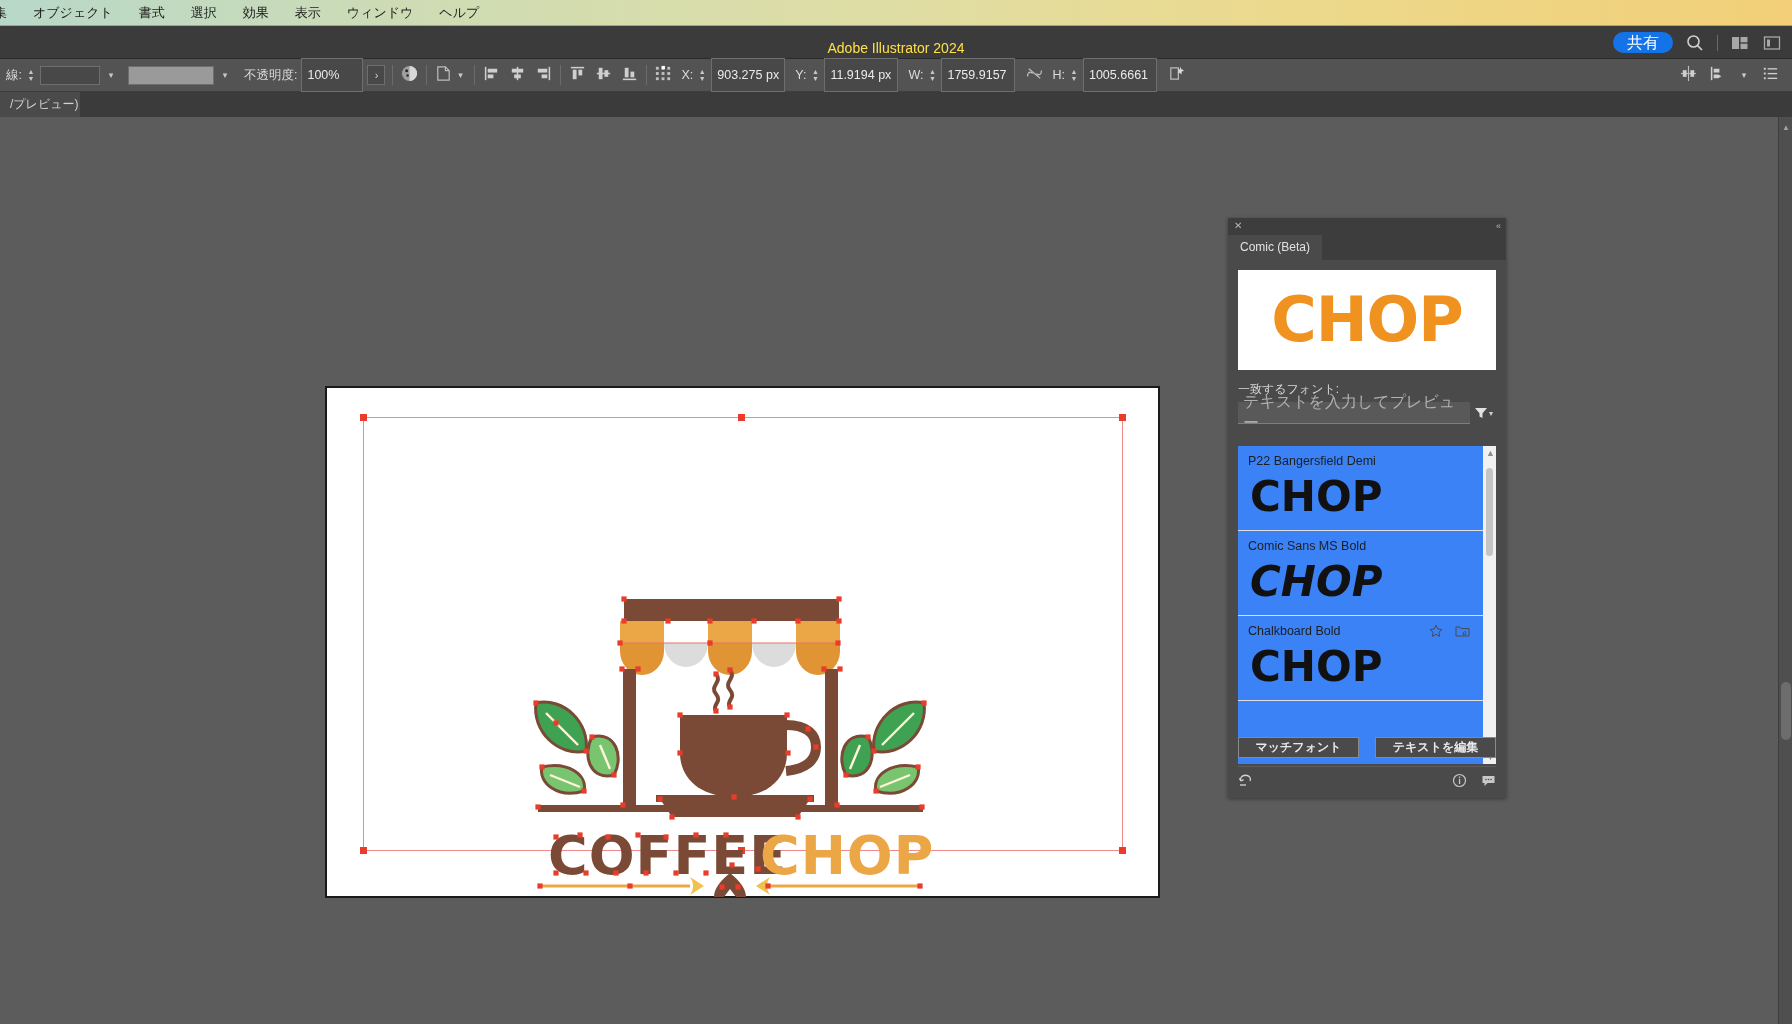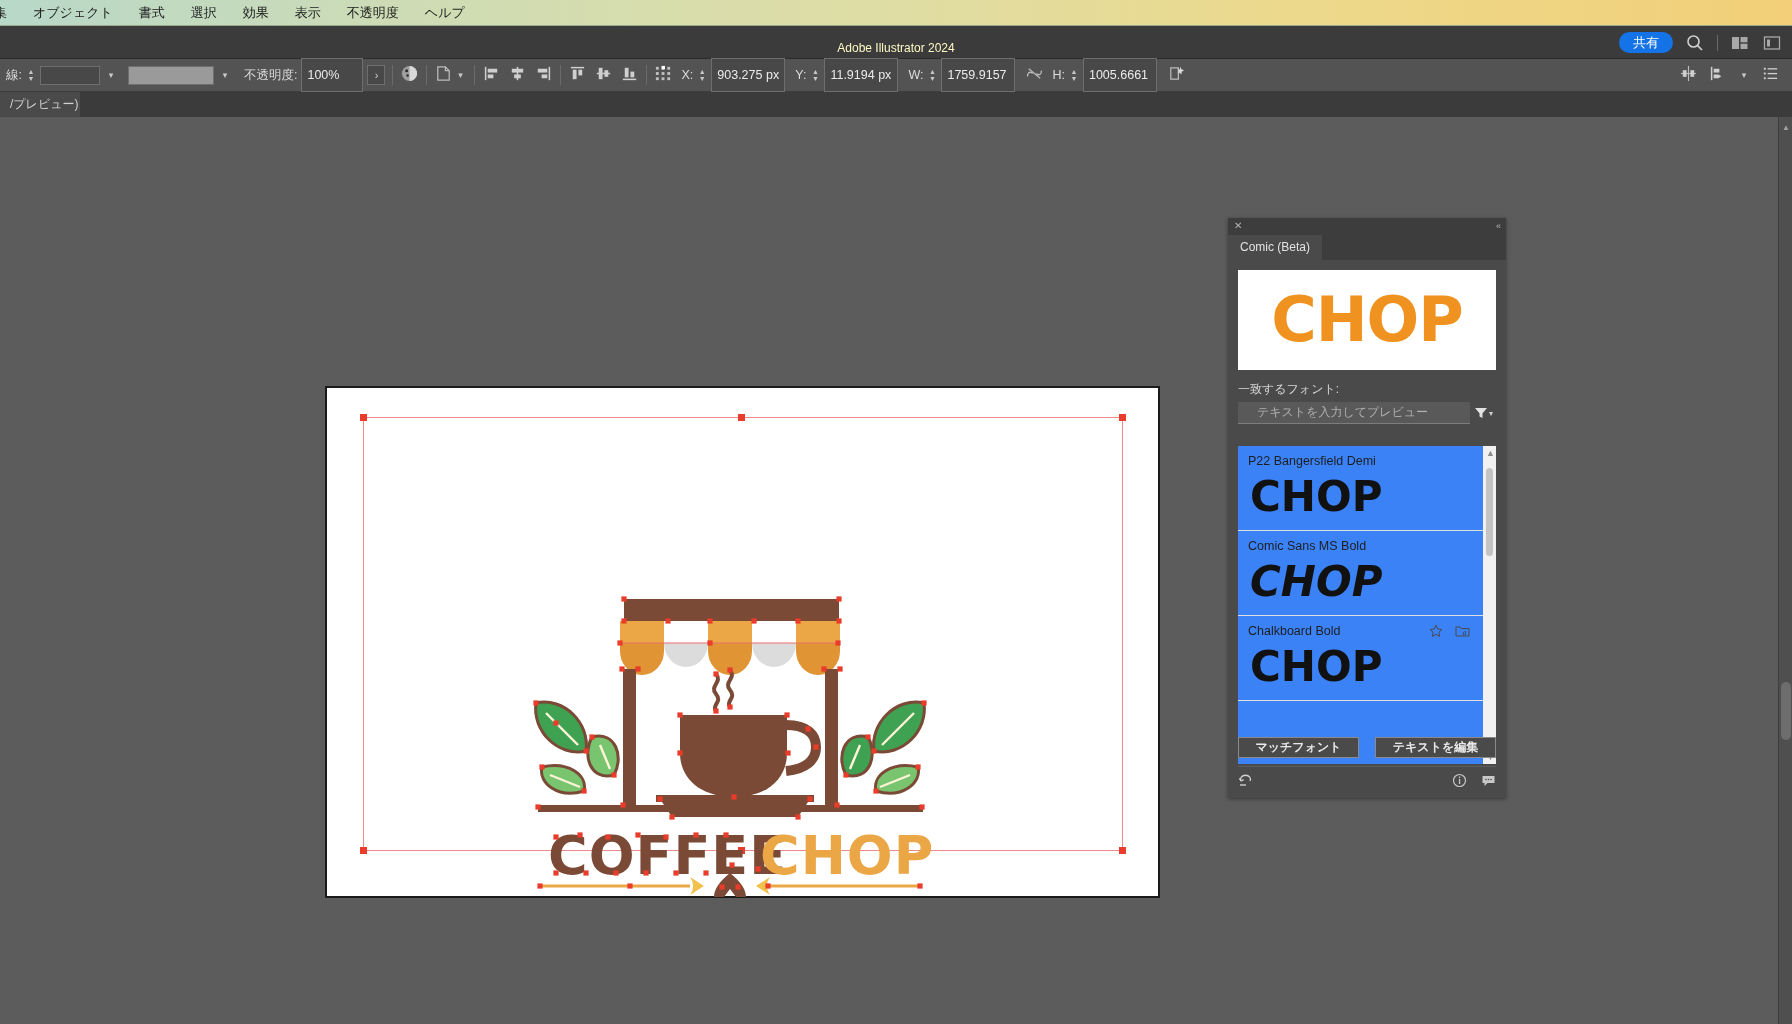--- a/index.html
+++ b/index.html
@@ -23,27 +23,27 @@
   }
   .menu-item:first-child { padding-left: 0px; margin-left: -6px; }
 
   
   #titlebar {
     position: absolute; top: 26px; left: 0; width: 1792px; height: 33px;
     background: #3b3b3b;
     display: flex; align-items: center; justify-content: center;
     border-bottom: 1px solid #2a2a2a;
   }
-  #app-title { font-size: 12px; color: #fef9c3; margin-top: 12px; }
+  #app-title { font-size: 14px; color: #fde047; margin-top: 12px; }
   #titlebar-right {
     position: absolute; right: 10px; top: 0; height: 33px;
     display: flex; align-items: center; gap: 12px;
   }
   #share-btn {
-    background: #1473e6; color: #fff; font-size: 13px;
+    background: #1473e6; color: #fff; font-size: 16px;
     border-radius: 12px; padding: 3px 14px; line-height: 15px;
   }
   .tb-icon { width: 20px; height: 20px; display: block; }
   .tb-divider { width: 1px; height: 16px; background: #6a6a6a; }
 
   
   #controlbar {
     position: absolute; top: 59px; left: 0; width: 1792px; height: 33px;
     background: #535353;
     display: flex; align-items: center;
@@ -165,22 +165,22 @@
   }
   #match-label {
     margin: 11px 10px 4px 10px; font-size: 12px; color: #d8d8d8;
   }
   #search-row {
     margin: 0 10px; display: flex; align-items: center; gap: 4px;
   }
   #search-field {
     flex: 1; height: 22px; background: #595959;
     border-bottom: 1px solid #7d7d7d;
-    color: #b0b0b0; font-size: 12px; display: flex; align-items: center;
-    padding-left: 19px;
+    color: #b0b0b0; font-size: 16px; display: flex; align-items: center;
+    padding-left: 5px;
   }
   #filter-icon { width: 22px; height: 20px; display: flex; align-items: center; gap: 1px; }
   #font-list {
     margin: 22px 10px 0 10px; background: #3b82f6;
     height: 318px; position: relative; overflow: hidden;
   }
   .font-row {
     border-bottom: 1px solid #dedede; padding: 8px 10px 4px 10px;
     position: relative;
   }
@@ -231,21 +231,21 @@
 </head>
 <body>
 
 <div id="menubar">
   <div class="menu-item">集</div>
   <div class="menu-item">オブジェクト</div>
   <div class="menu-item">書式</div>
   <div class="menu-item">選択</div>
   <div class="menu-item">効果</div>
   <div class="menu-item">表示</div>
-  <div class="menu-item">不透明度</div>
+  <div class="menu-item">ウィンドウ</div>
   <div class="menu-item">ヘルプ</div>
 </div>
 
 <div id="titlebar">
   <div id="app-title">Adobe Illustrator 2024</div>
   <div id="titlebar-right">
     <div id="share-btn">共有</div>
     <span>
       <svg class="tb-icon" viewBox="0 0 20 20">
           <circle cx="8.5" cy="8.5" r="5.5" fill="none" stroke="#d0d0d0" stroke-width="1.6"></circle>

